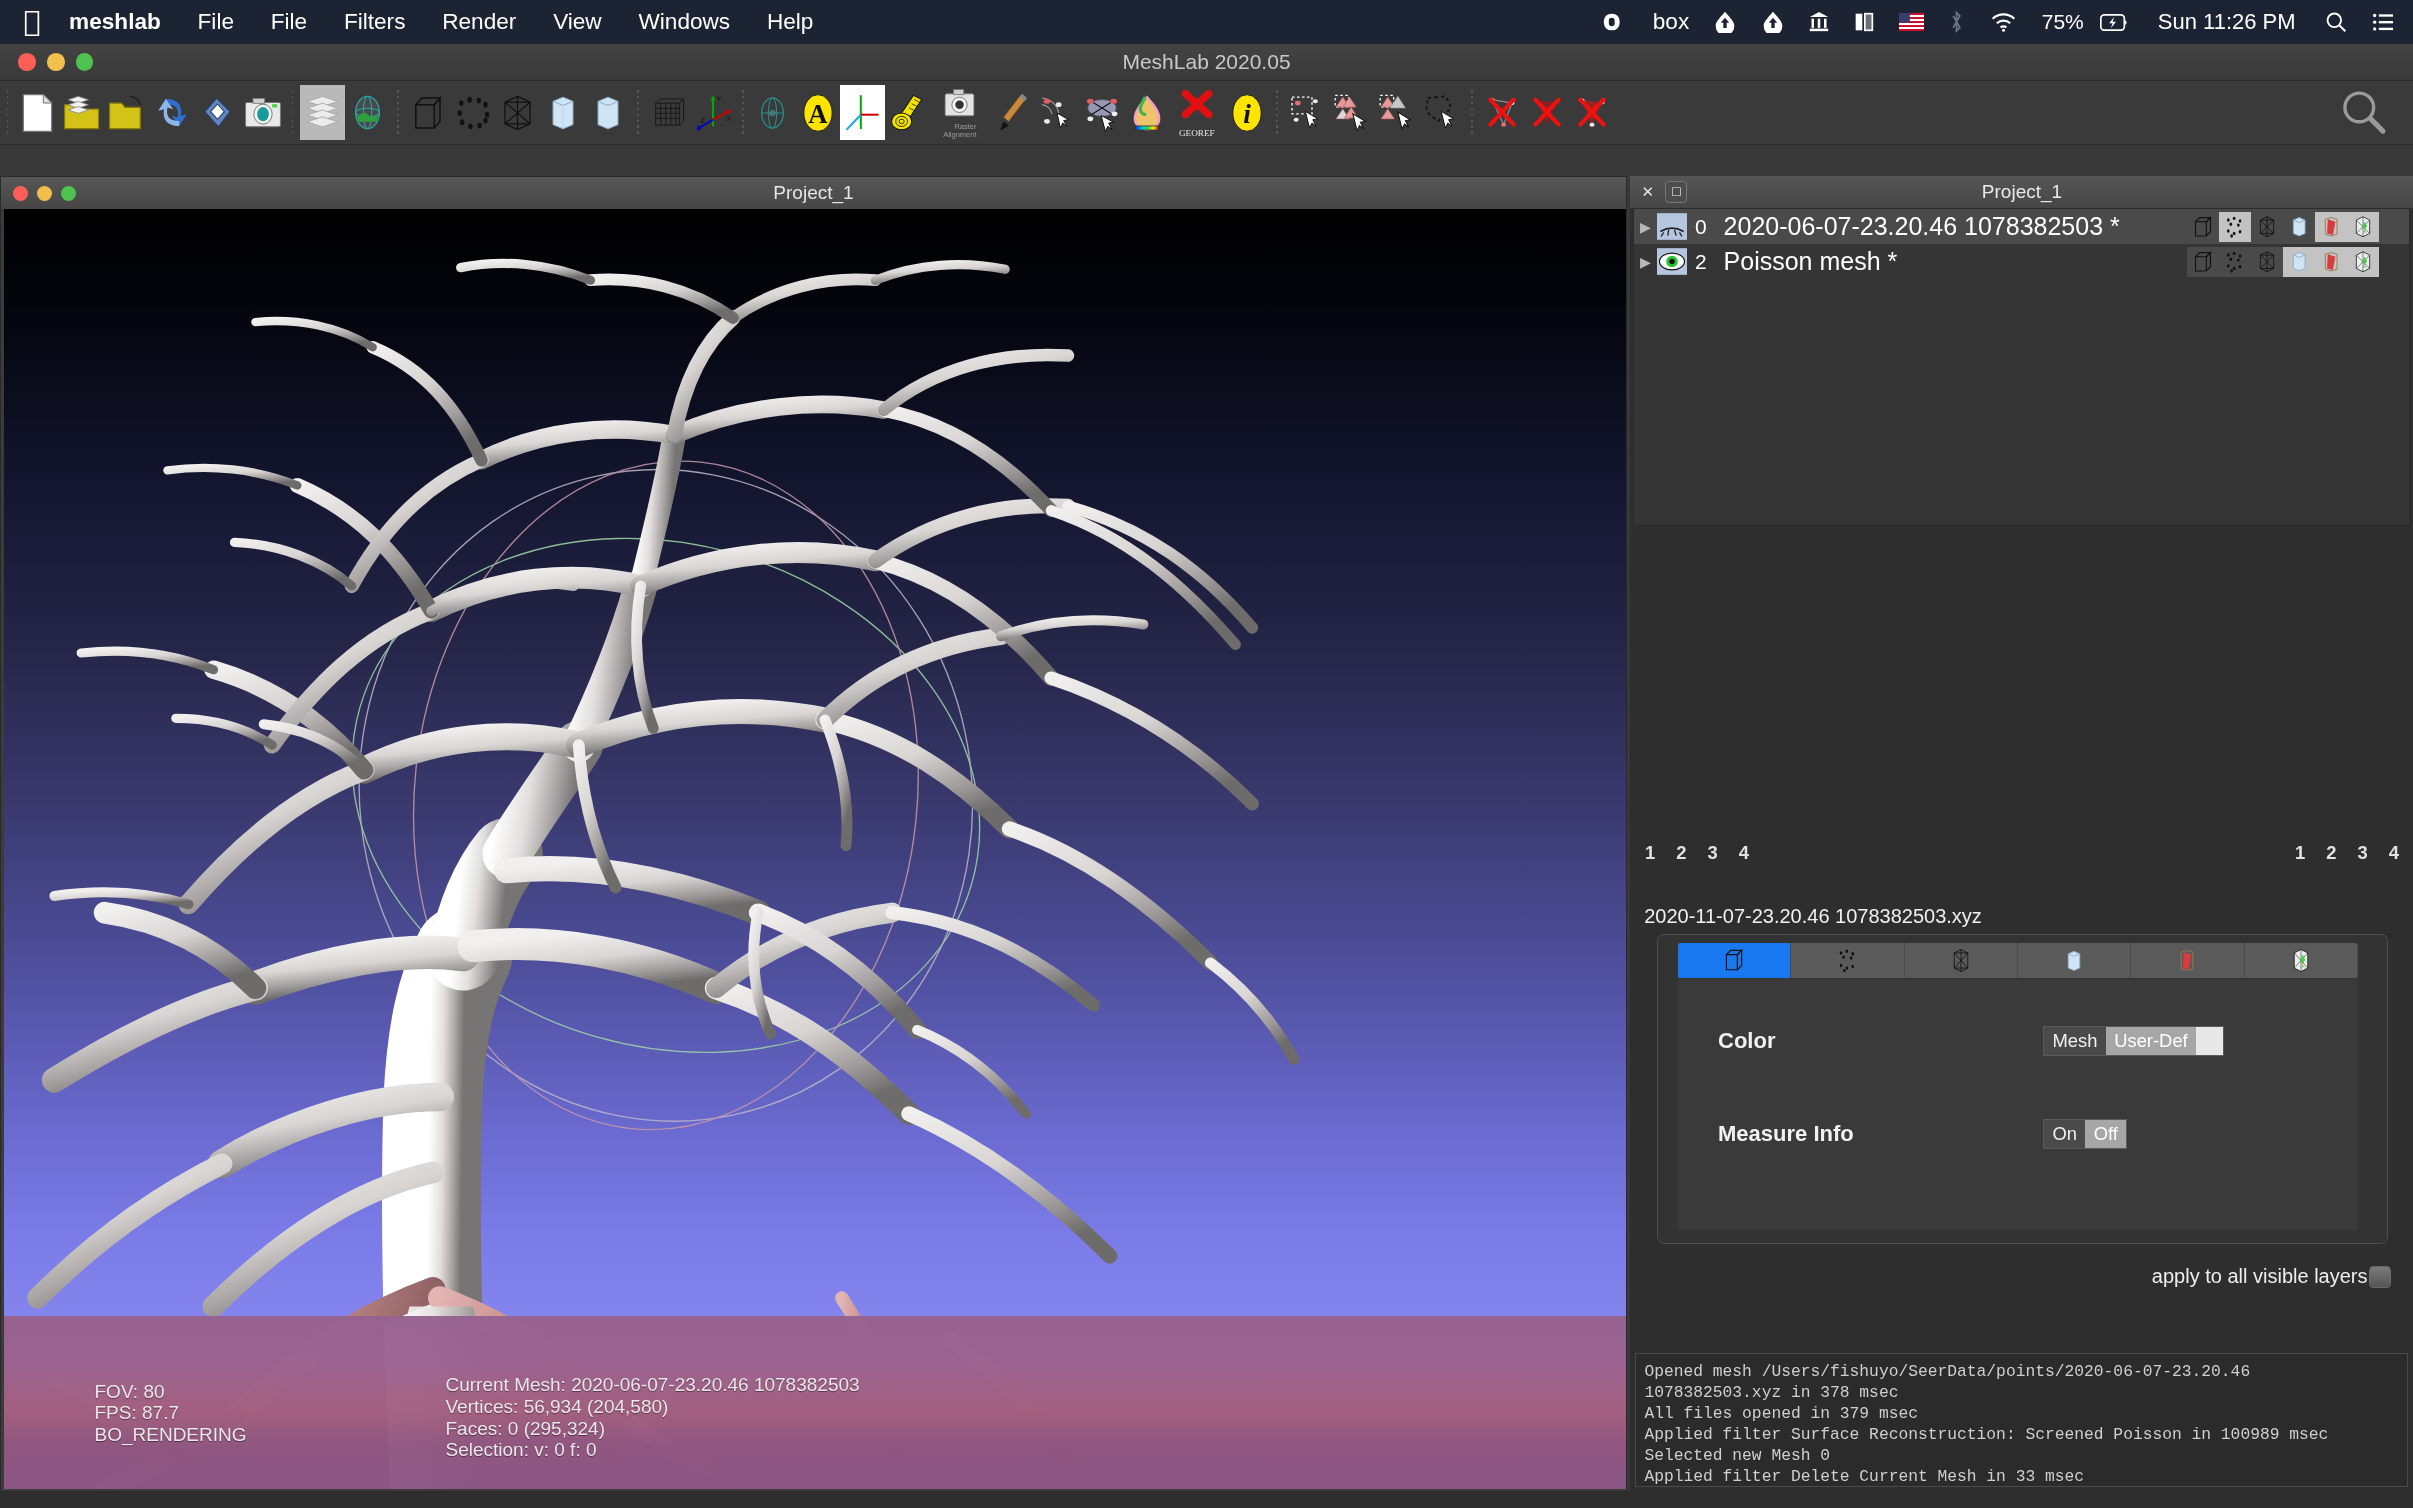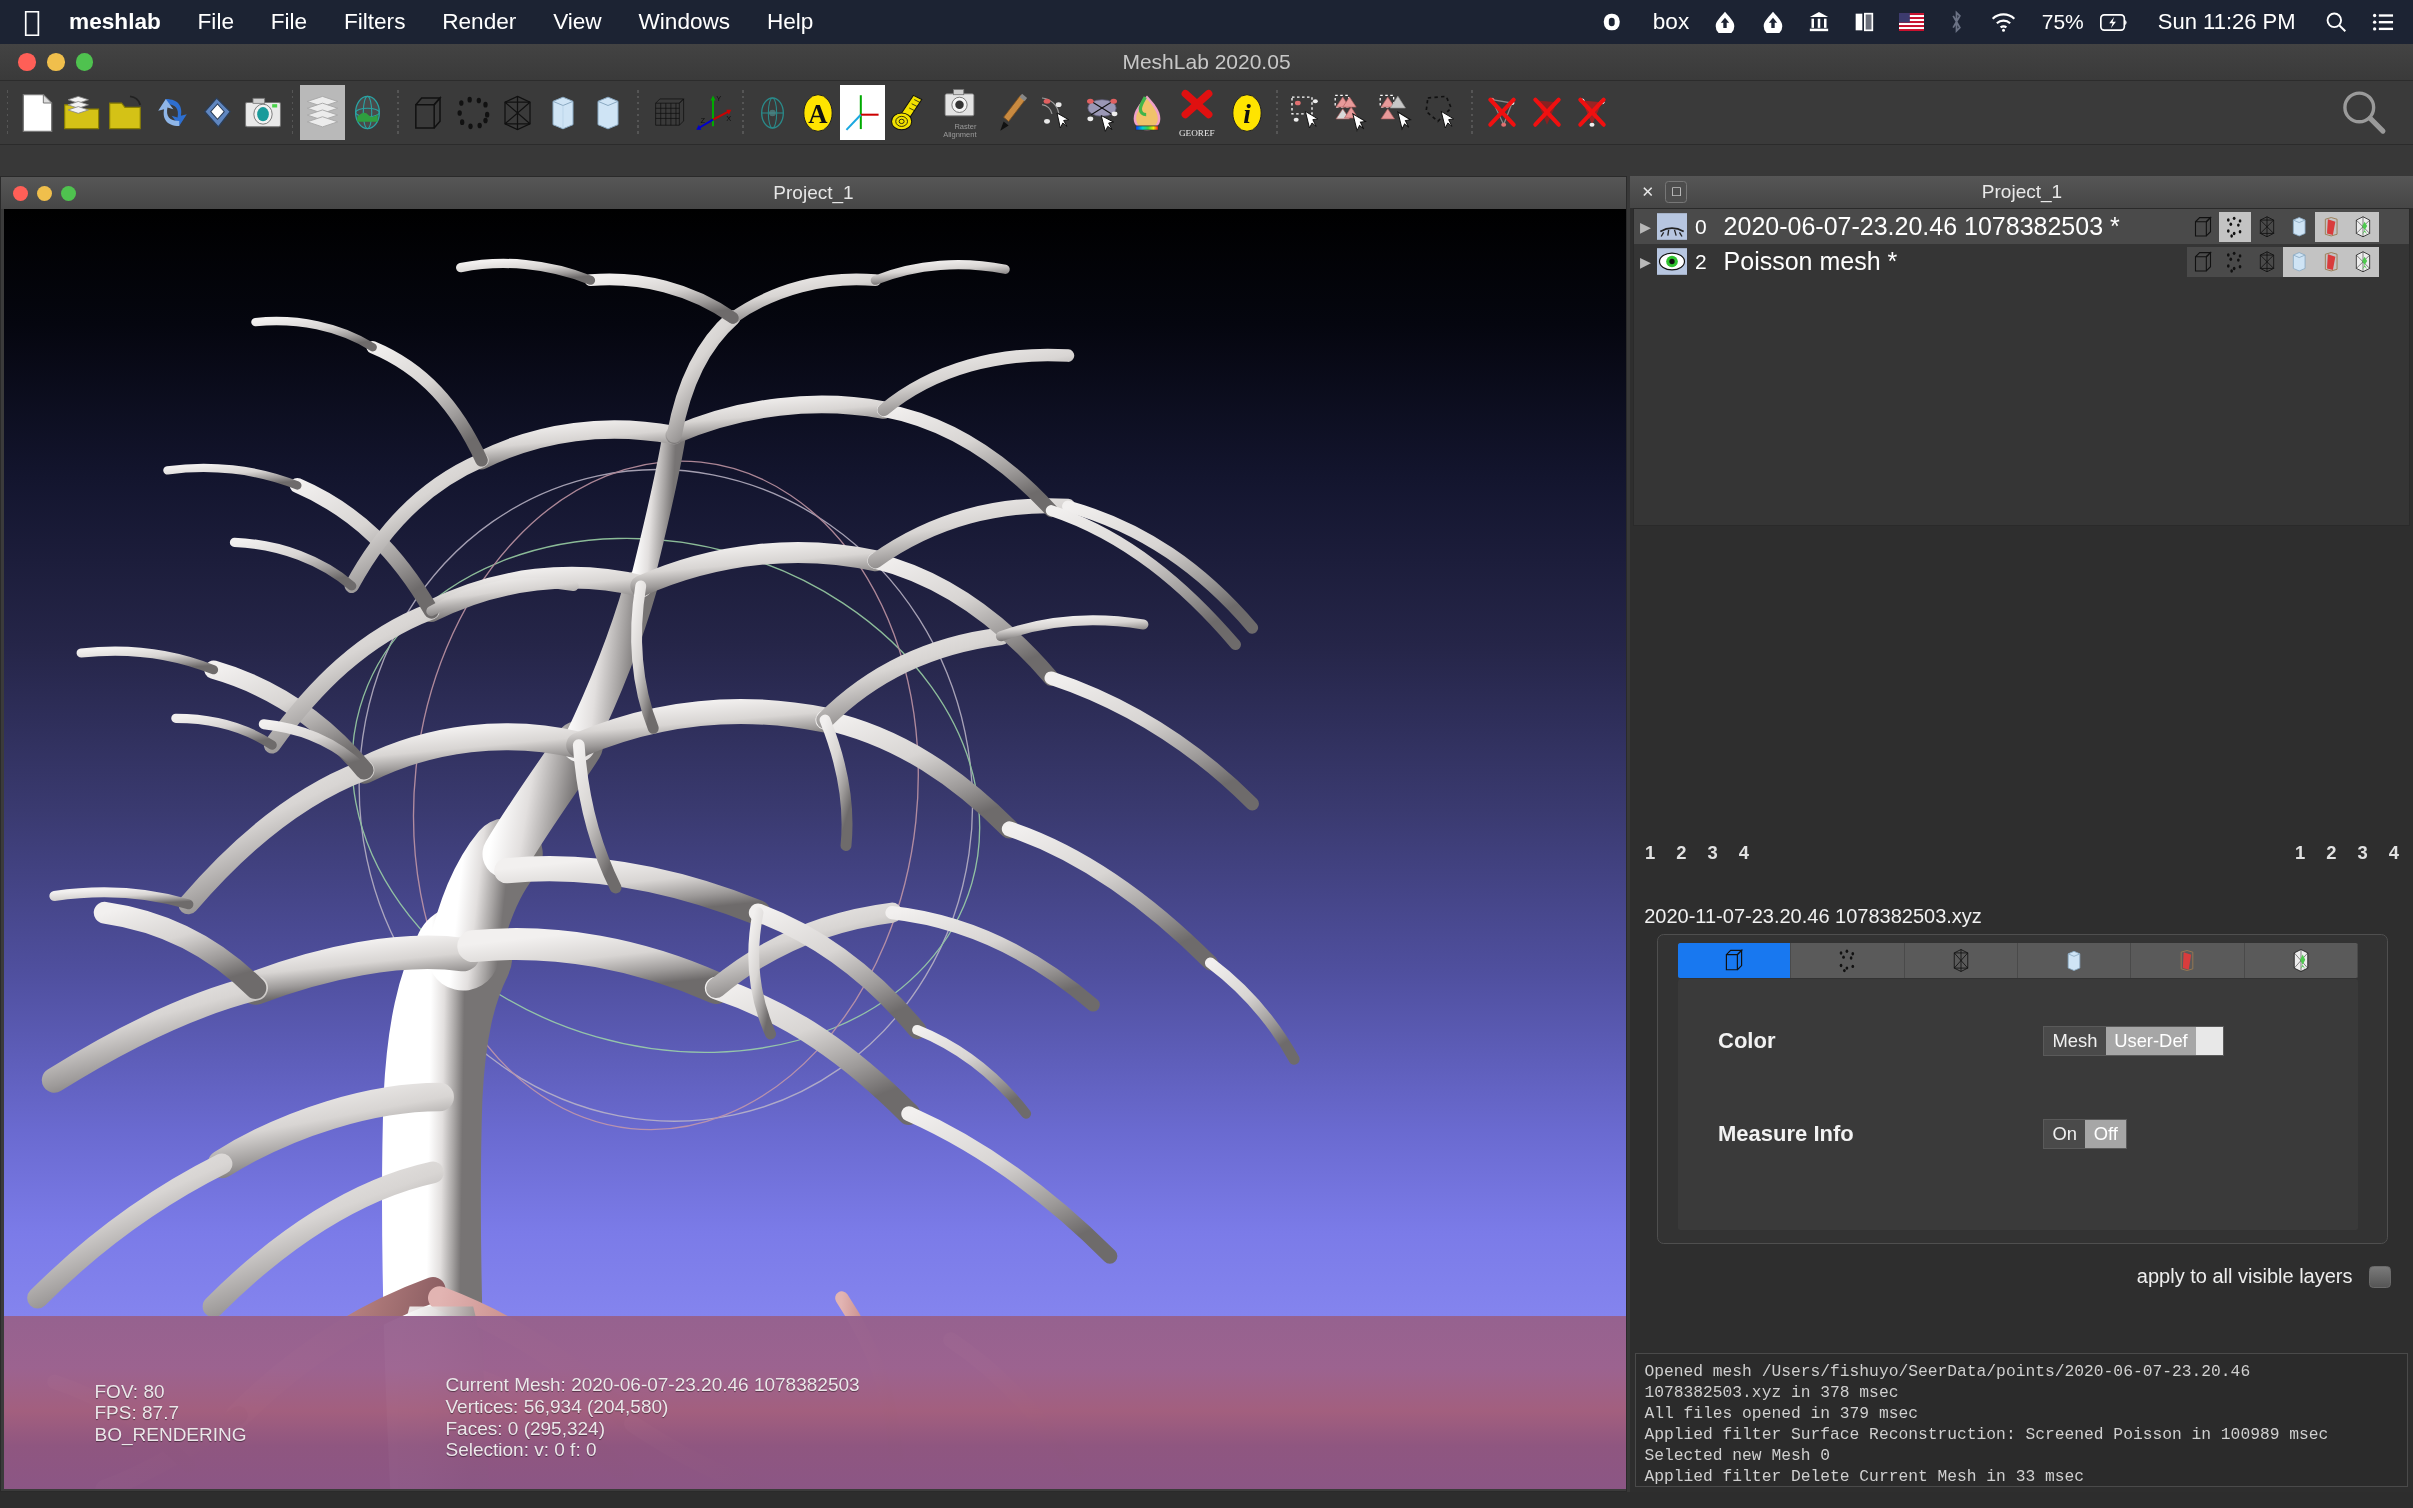--- a/index.html
+++ b/index.html
@@ -147,21 +147,21 @@
     position:absolute; left:20px; top:44px; width:680px; height:251px;
     background:#3a3a3a; border-radius:2.5px;
   }
   .prow { position:absolute; left:40px; width:620px; display:flex; align-items:center; }
   .prow-label { font-size:22px; font-weight:bold; color:#f2f2f2; }
   .seg { position:absolute; left:325px; display:flex; height:30px; border:0.8px solid #5a5a5a;}
   .seg span { display:flex; align-items:center; padding:0 8.4px; font-size:18.4px; color:#f0f0f0; background:#4a4a4a;}
   .seg span.sel { background:#a6a6a6; color:#ffffff;}
   .seg .swatch { width:27px; background:#e8e8e8; }
 
-  #applyrow { position:absolute; right:23.5px; top:1089px; display:flex; align-items:center; gap:16px;}
+  #applyrow { position:absolute; right:23.5px; top:1089px; display:flex; align-items:center; gap:1px;}
   #applyrow .lbl { font-size:20px; color:#eeeeee; }
   #applyrow .chk { width:22px; height:22px; border-radius:4.2px;
     background:linear-gradient(#7a7a7a,#555); border:0.8px solid #6a6a6a;}
 
   #logbox {
     position:absolute; left:5px; top:1177px; width:773px; height:134px;
     background:#2b2b2b; border:0.8px solid #4a4a4a;
   }
   #logtext {
     padding:6.7px 8.4px; font-family:"Liberation Mono","DejaVu Sans Mono",monospace;

